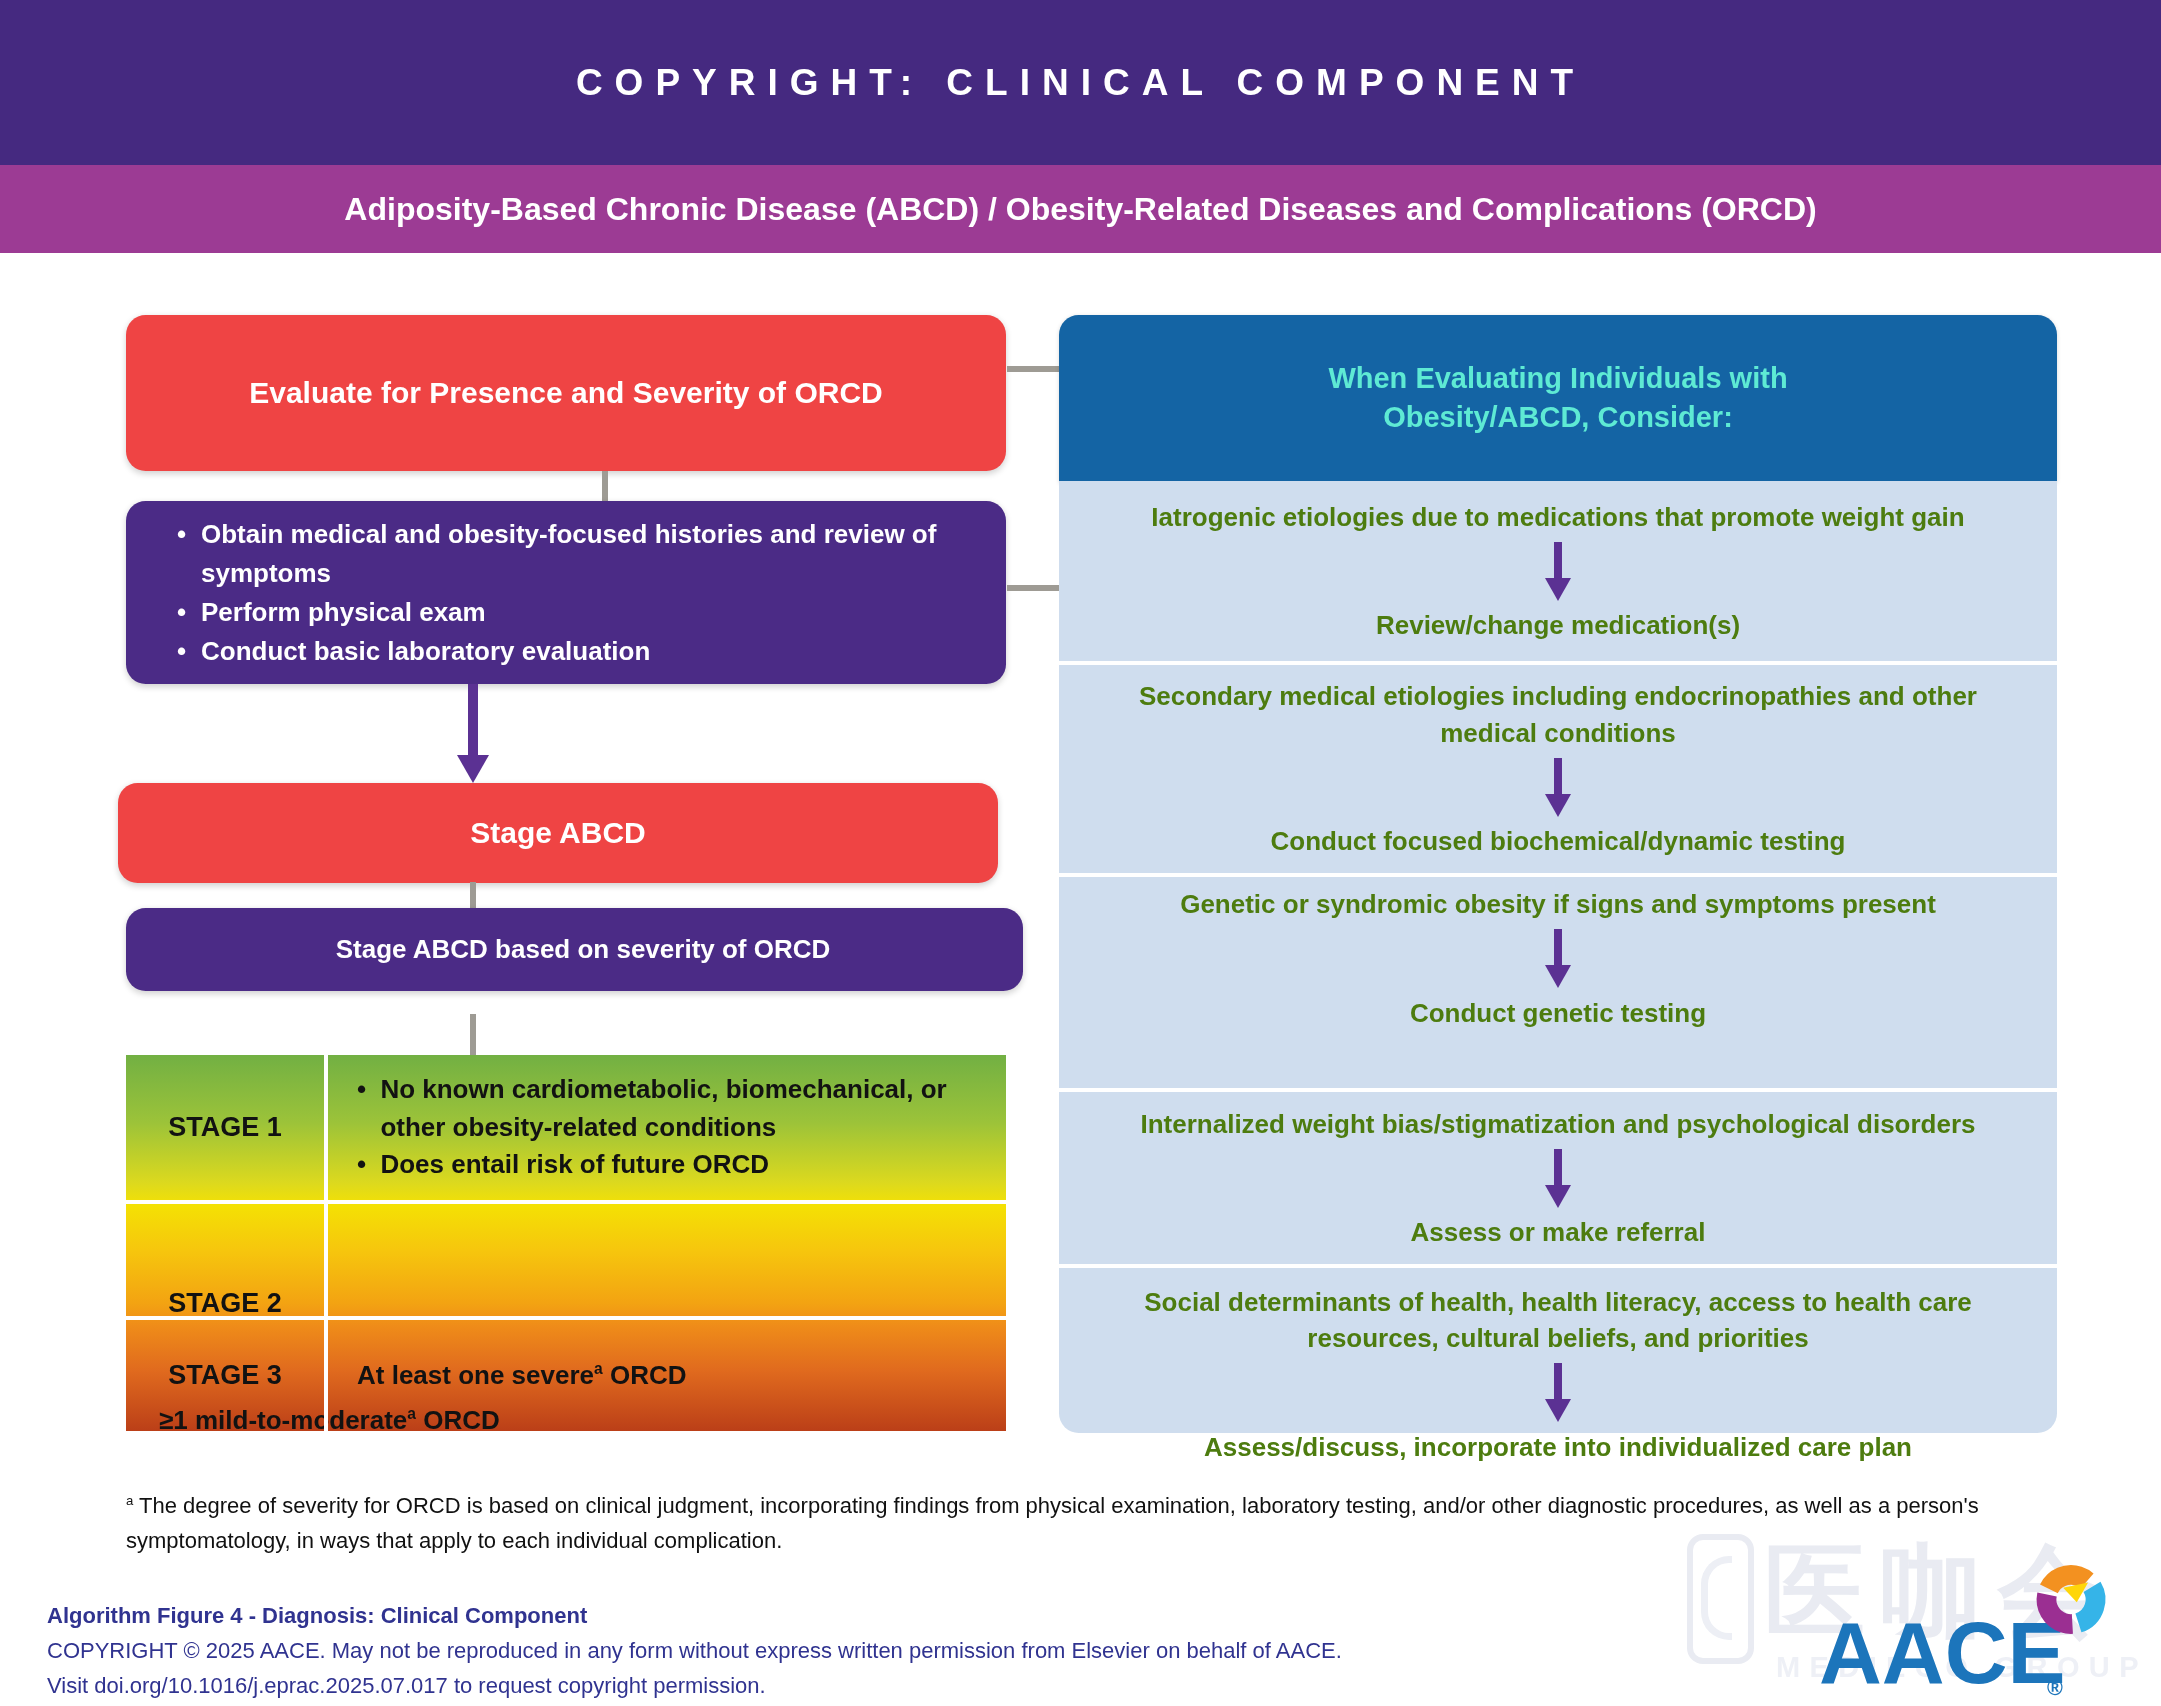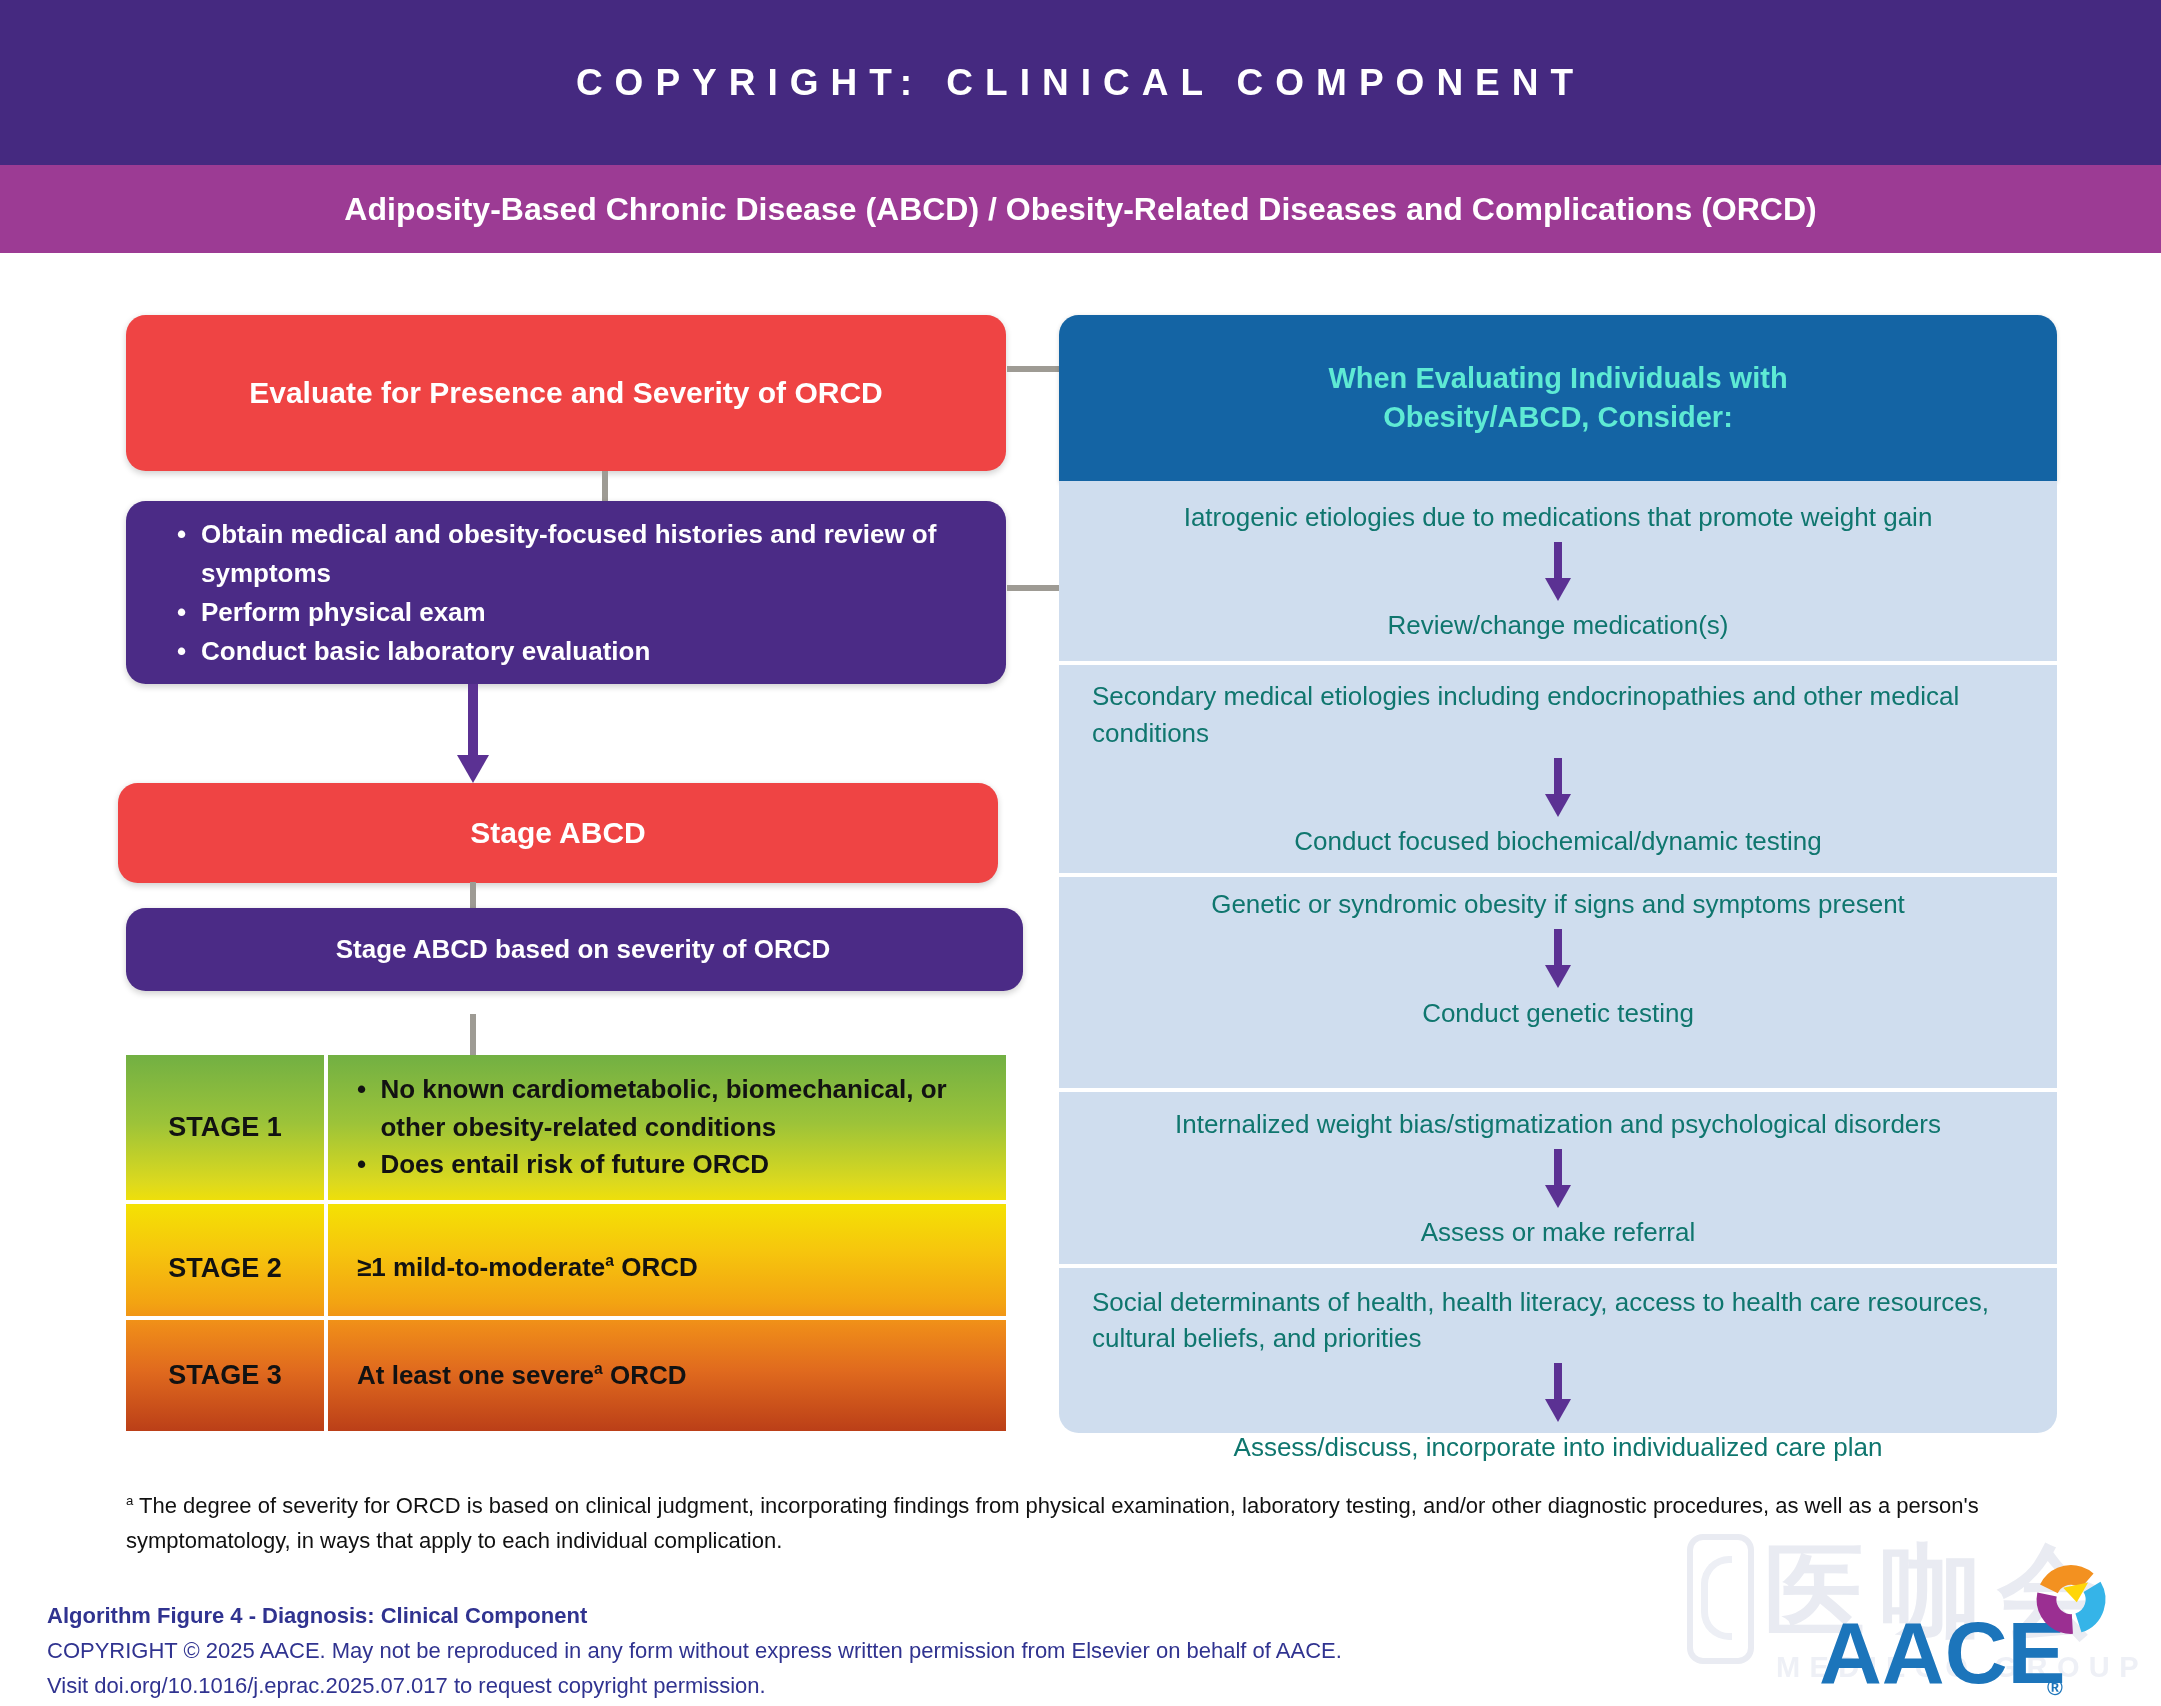--- a/index.html
+++ b/index.html
@@ -53,21 +53,21 @@
   .arrow-small .shaft{width:8px;height:36px;background:#5b3193;}
   .arrow-small .head{width:0;height:0;border-left:13.6px solid transparent;border-right:13.6px solid transparent;
                      border-top:23.4px solid #5b3193;}
 
   
   .stage-table{position:absolute;left:126px;top:1055px;width:880px;height:376px;
       background:linear-gradient(180deg,#72b043 0%,#9cc339 18%,#dcd91e 34%,#f4e104 40%,
                  #f6c60d 52%,#f3a312 66%,#ef8c19 72%,#e06a1e 84%,#bb3f18 100%);}
   .stage-row{position:absolute;left:0;width:880px;display:flex;}
   .stage-row-1{top:0;height:145px;}
-  .stage-row-2{top:157px;height:112px;}
+  .stage-row-2{top:149px;height:112px;flex-direction:column;}
   .stage-row-3{top:265px;height:111px;}
   .stage-label{width:198px;flex:0 0 198px;display:flex;align-items:center;justify-content:center;
                color:#121212;font-weight:800;font-size:27px;}
   .stage-body{flex:1;display:flex;align-items:center;color:#121212;font-weight:700;font-size:26px;
               padding:0 19px 0 33px;line-height:1.45;}
   .stage-body ul{list-style:none;margin:0;padding:0;}
   .stage-body li{position:relative;padding-left:23.4px;}
   .stage-body li::before{content:"•";position:absolute;left:0;}
   .stage-col-divider{position:absolute;left:198px;top:0;width:4.2px;height:376px;background:#ffffff;}
   .stage-row-divider{position:absolute;left:0;width:880px;height:4.2px;background:#ffffff;}
@@ -84,21 +84,21 @@
   .right-panel{position:absolute;left:1059px;top:481px;width:998px;height:952px;background:#cfddee;
                border-radius:0 0 19.7px 19.7px;display:flex;flex-direction:column;}
   .rp-section{box-sizing:border-box;display:flex;flex-direction:column;align-items:center;
               justify-content:center;padding:4.7px 33px;}
   .rp-section + .rp-section{border-top:4.2px solid #ffffff;}
   .rp-s1{flex:0 0 180px;}
   .rp-s2{flex:0 0 212px;}
   .rp-s3{flex:0 0 167px;}
   .rp-s4{flex:0 0 176px;margin-top:48px;}
   .rp-s5{flex:0 0 217px;}
-  .rp-consideration,.rp-action{color:#0f766e;font-weight:400;font-size:26px;line-height:1.4;}
+  .rp-consideration,.rp-action{color:#4d7c0f;font-weight:700;font-size:26px;line-height:1.4;text-align:center;}
 
   
   .footnote{position:absolute;left:126px;top:1488px;width:1985px;color:#111111;font-size:22px;
             line-height:1.6;font-weight:400;}
   .footer{position:absolute;left:47px;top:1605px;color:#303390;font-size:22px;line-height:1.0;}
   .footer .f-line{margin-bottom:13px;}
   .footer .f-bold{font-weight:700;}
 
   
   .watermark{position:absolute;left:1684px;top:1530px;width:468px;height:173px;pointer-events:none;}

